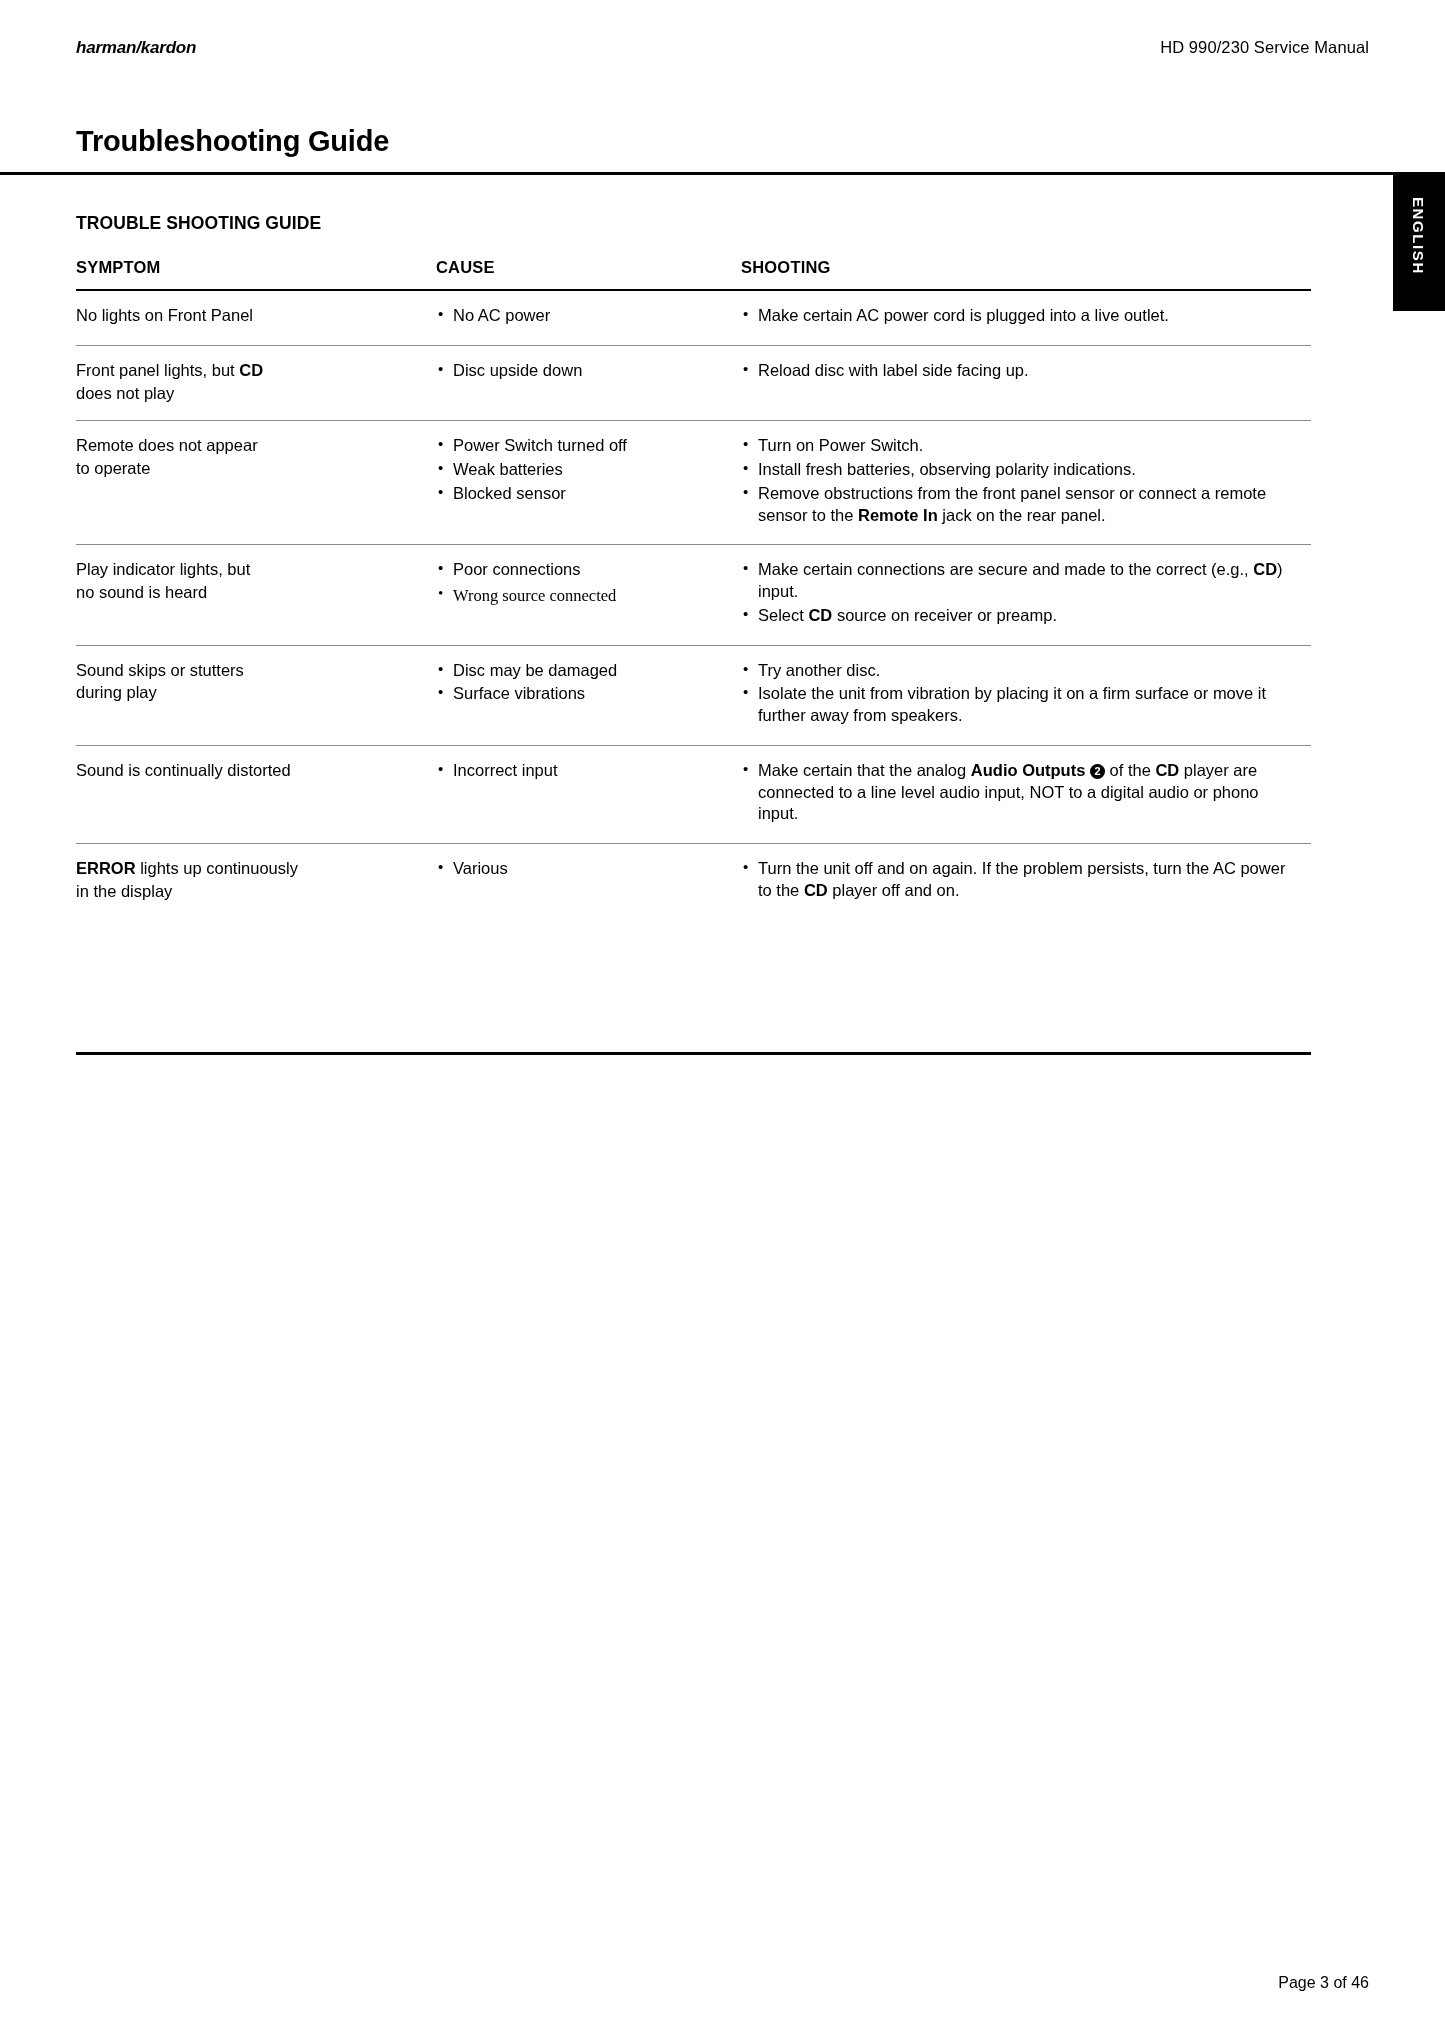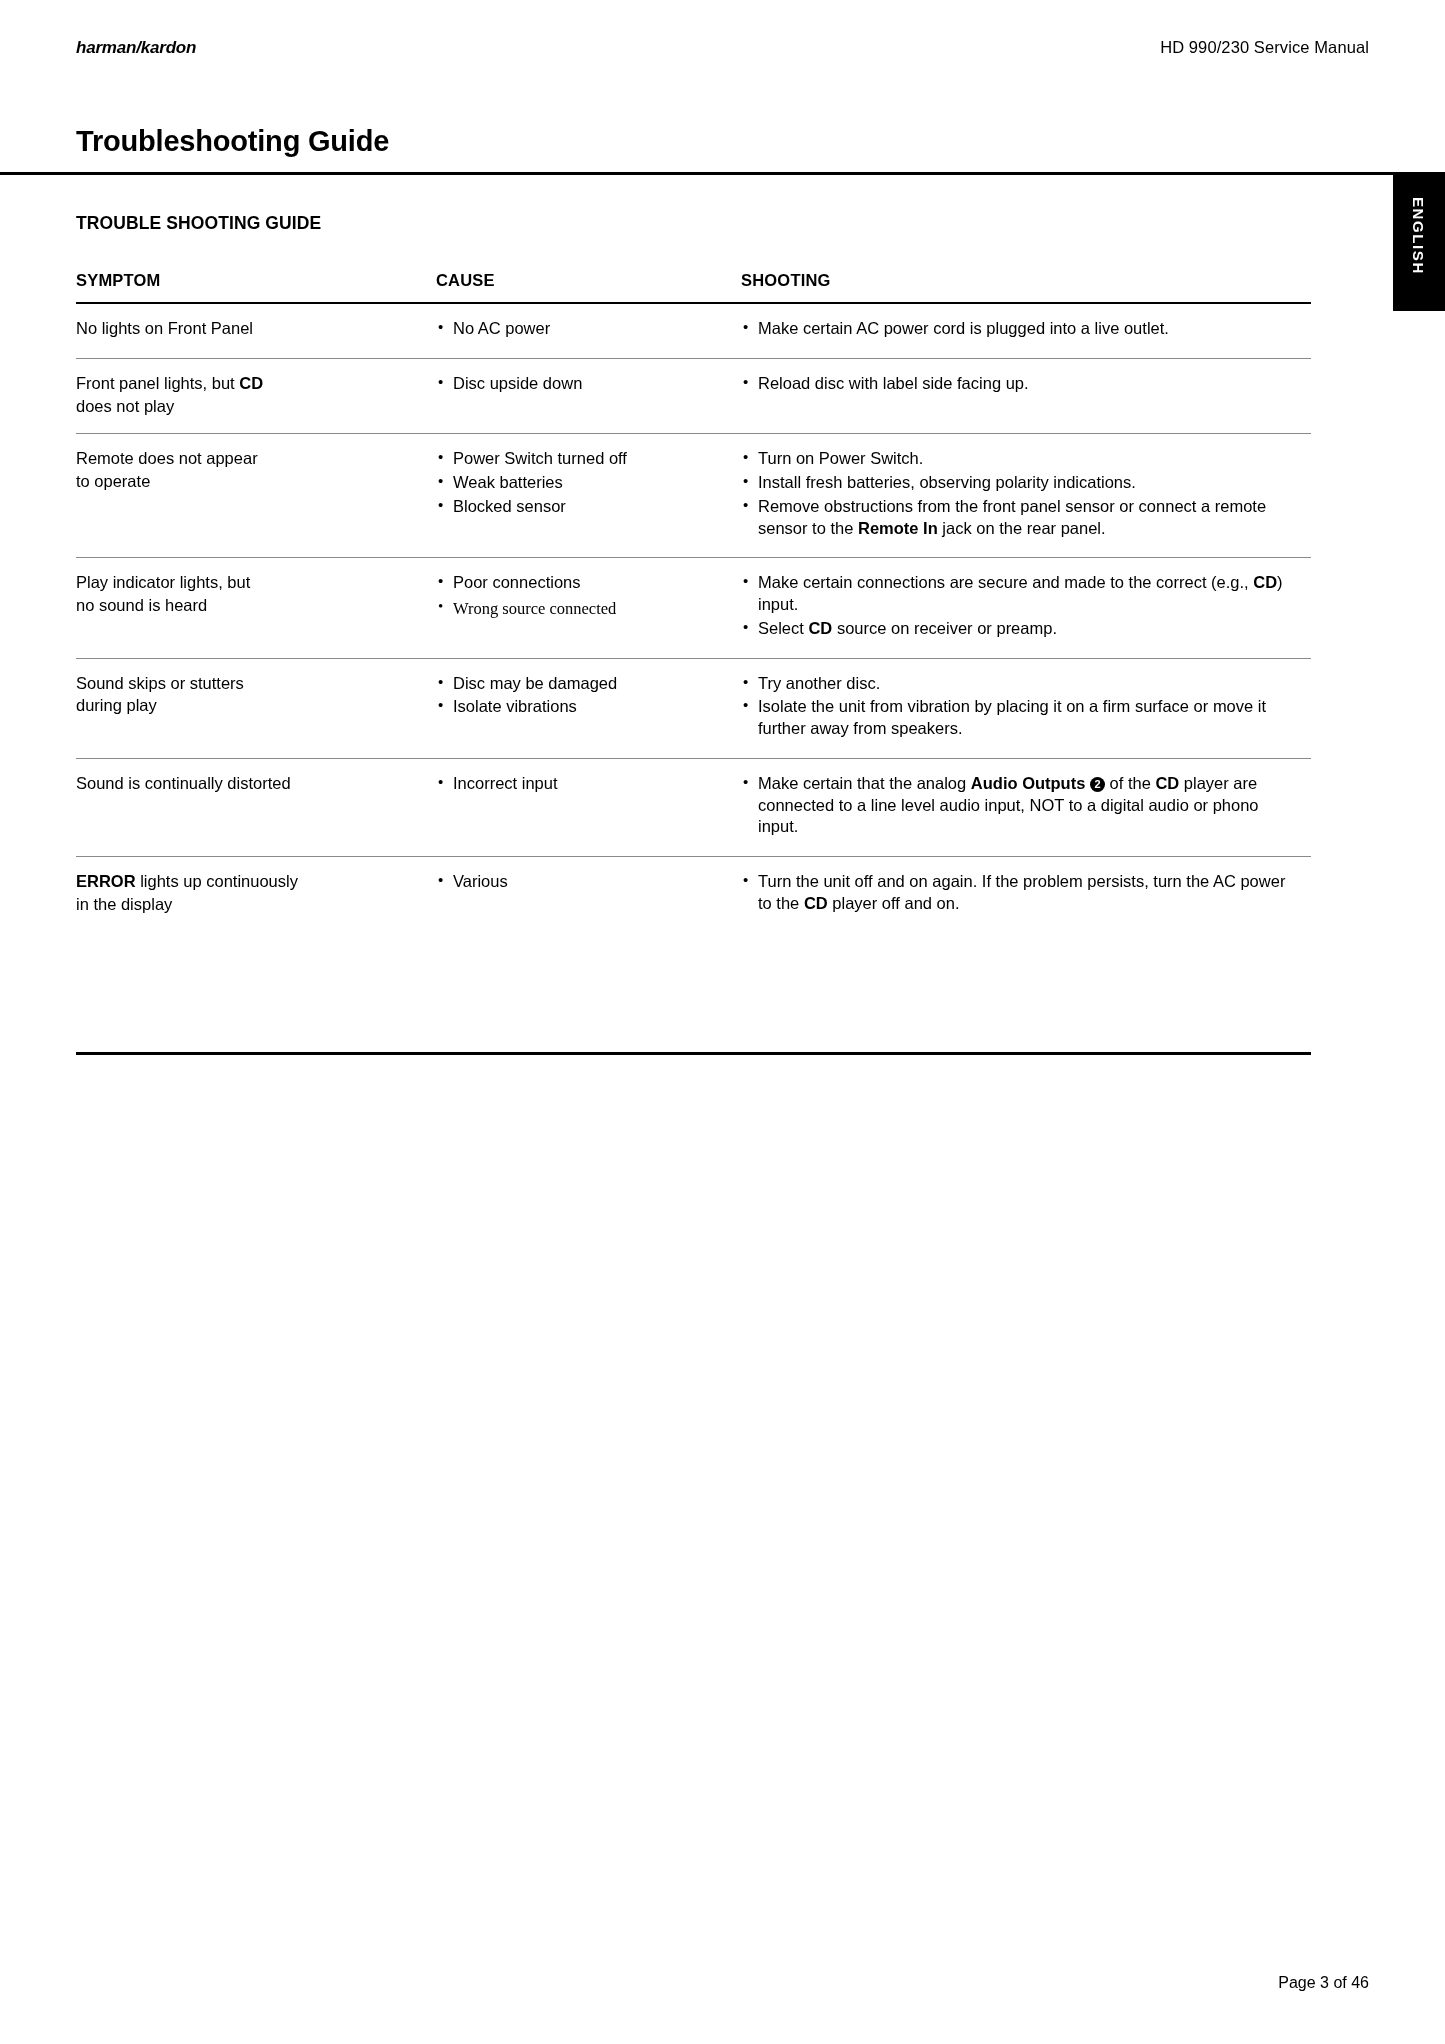--- a/index.html
+++ b/index.html
@@ -92,21 +92,21 @@
     top: 213px;
     left: 76px;
     font-size: 17.5px;
     font-weight: bold;
     letter-spacing: 0.1px;
     text-align: right;
   }
 
   .table-wrap {
     position: absolute;
-    top: 271px;
+    top: 258px;
     left: 76px;
     width: 1235px;
   }
 
   table.ts {
     width: 100%;
     border-collapse: collapse;
     table-layout: fixed;
   }
   table.ts col.c1 { width: 360px; }
@@ -299,21 +299,21 @@
             </td>
           </tr>
           <tr>
             <td>
               <p class="plain-line">Sound skips or stutters</p>
               <p class="plain-line">during play</p>
             </td>
             <td>
               <ul class="bullet-list">
                 <li class="">Disc may be damaged</li>
-                <li class="">Isolate vibrations</li>
+                <li class="">Surface vibrations</li>
               </ul>
             </td>
             <td>
               <ul class="bullet-list">
                 <li>Try another disc.</li>
                 <li>Isolate the unit from vibration by placing it on a firm surface or move it further away from speakers.</li>
               </ul>
             </td>
           </tr>
           <tr>

